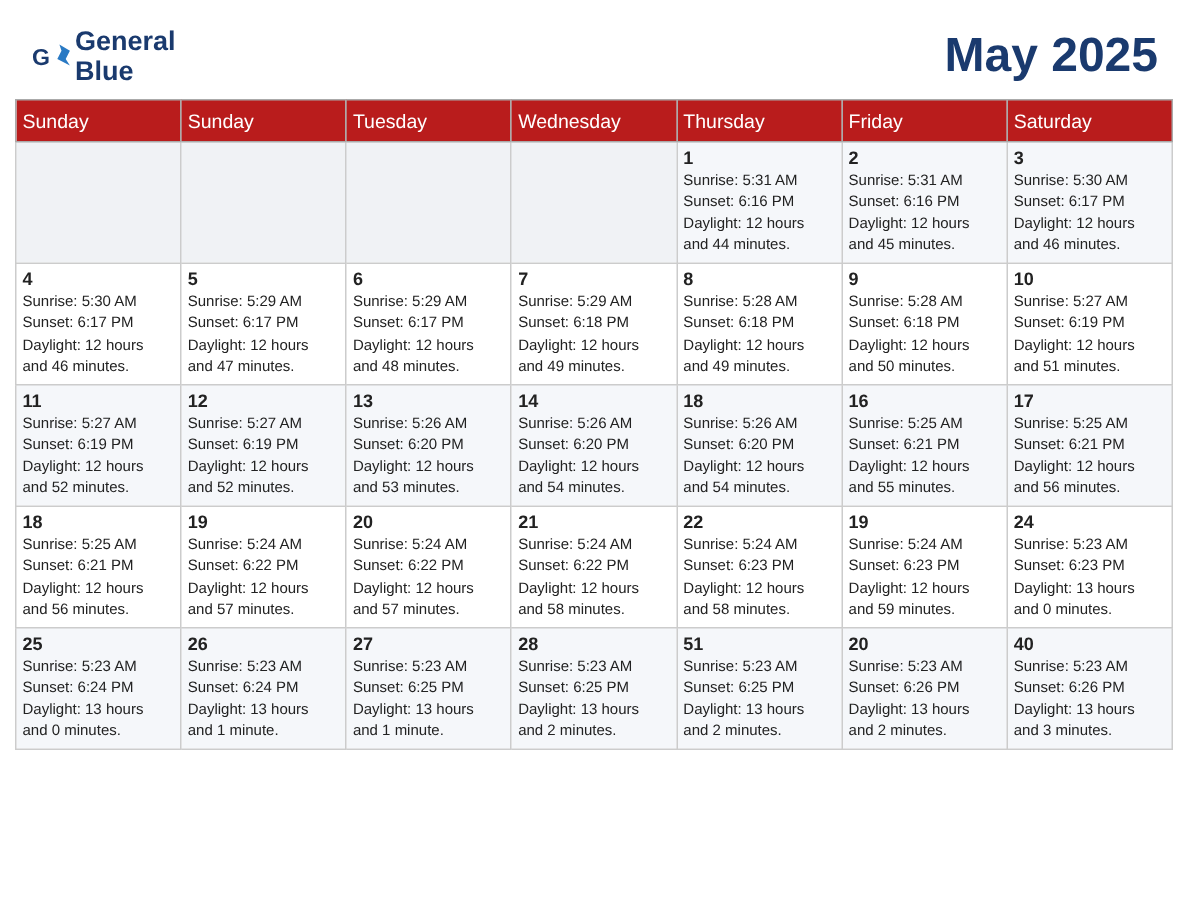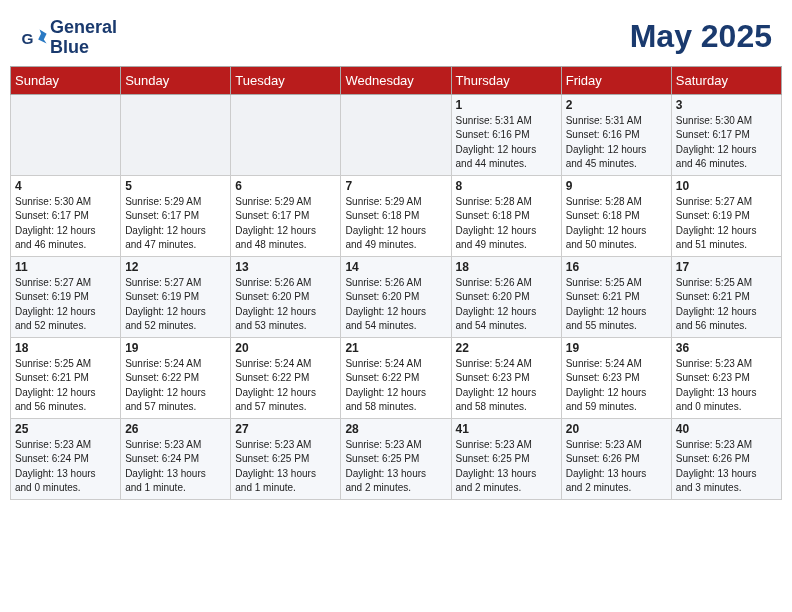--- a/index.html
+++ b/index.html
@@ -224,21 +224,21 @@
         </td>
         <td>
           <span class="day-num">22</span>
           <div class="day-info">Sunrise: 5:24 AM<br>Sunset: 6:23 PM<br>Daylight: 12 hours<br>and 58 minutes.</div>
         </td>
         <td>
           <span class="day-num">19</span>
           <div class="day-info">Sunrise: 5:24 AM<br>Sunset: 6:23 PM<br>Daylight: 12 hours<br>and 59 minutes.</div>
         </td>
         <td>
-          <span class="day-num">36</span>
+          <span class="day-num">24</span>
           <div class="day-info">Sunrise: 5:23 AM<br>Sunset: 6:23 PM<br>Daylight: 13 hours<br>and 0 minutes.</div>
         </td>
       </tr>
       <tr>
         <td>
           <span class="day-num">25</span>
           <div class="day-info">Sunrise: 5:23 AM<br>Sunset: 6:24 PM<br>Daylight: 13 hours<br>and 0 minutes.</div>
         </td>
         <td>
           <span class="day-num">26</span>
@@ -246,21 +246,21 @@
         </td>
         <td>
           <span class="day-num">27</span>
           <div class="day-info">Sunrise: 5:23 AM<br>Sunset: 6:25 PM<br>Daylight: 13 hours<br>and 1 minute.</div>
         </td>
         <td>
           <span class="day-num">28</span>
           <div class="day-info">Sunrise: 5:23 AM<br>Sunset: 6:25 PM<br>Daylight: 13 hours<br>and 2 minutes.</div>
         </td>
         <td>
-          <span class="day-num">41</span>
+          <span class="day-num">51</span>
           <div class="day-info">Sunrise: 5:23 AM<br>Sunset: 6:25 PM<br>Daylight: 13 hours<br>and 2 minutes.</div>
         </td>
         <td>
           <span class="day-num">20</span>
           <div class="day-info">Sunrise: 5:23 AM<br>Sunset: 6:26 PM<br>Daylight: 13 hours<br>and 2 minutes.</div>
         </td>
         <td>
           <span class="day-num">40</span>
           <div class="day-info">Sunrise: 5:23 AM<br>Sunset: 6:26 PM<br>Daylight: 13 hours<br>and 3 minutes.</div>
         </td>

